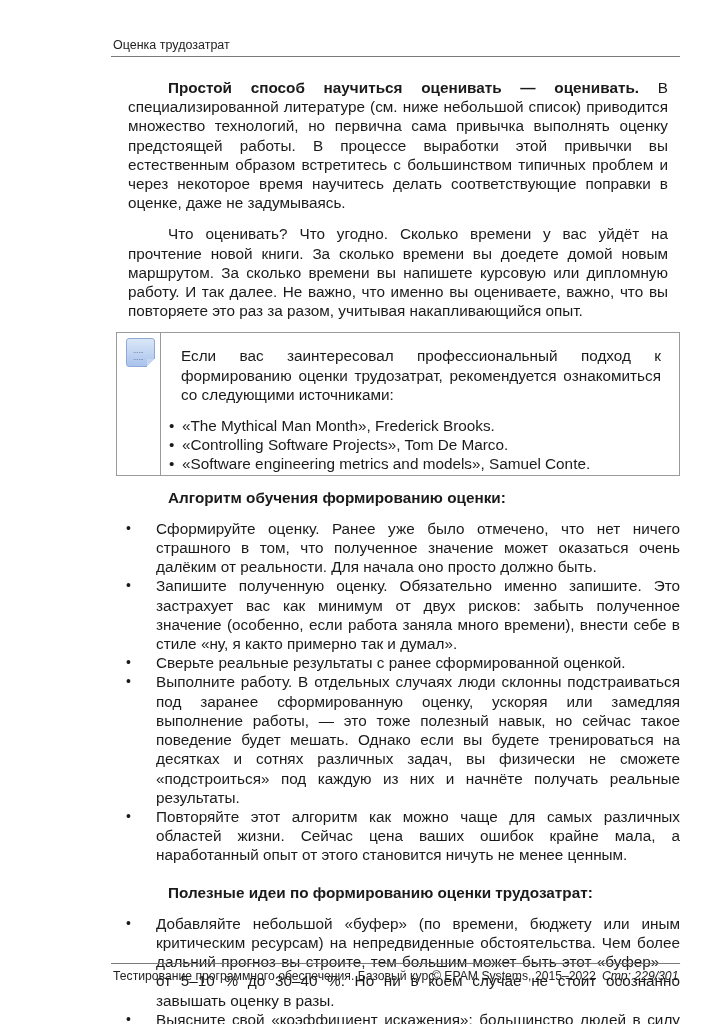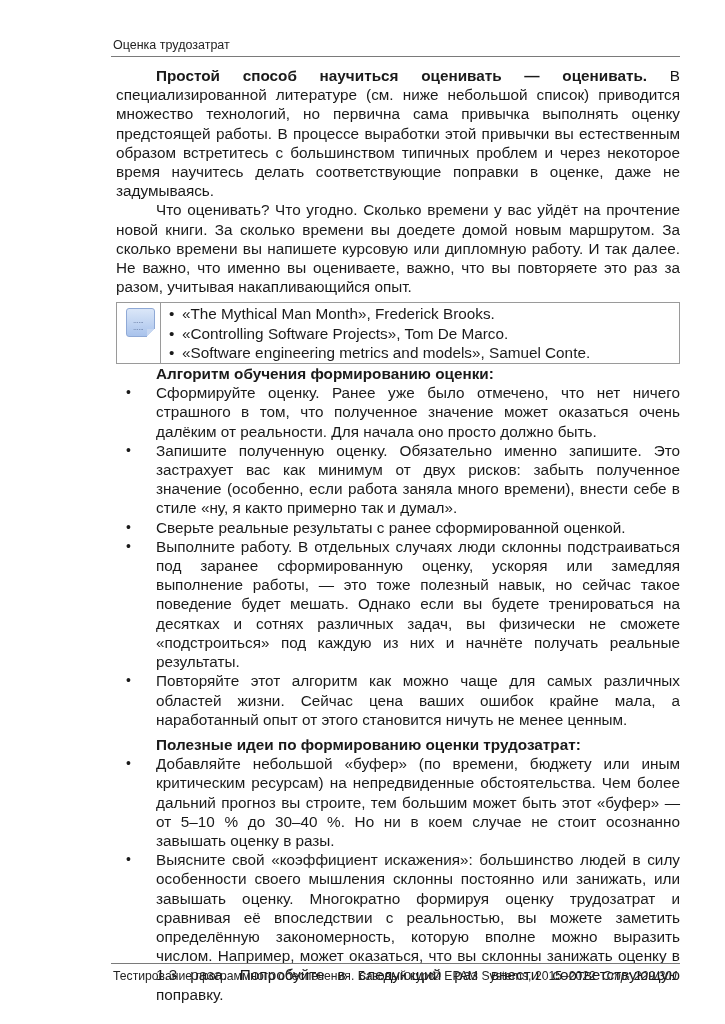--- a/index.html
+++ b/index.html
@@ -2,21 +2,21 @@
 <html><head>
 <meta charset="utf-8">
 <style>
   html, body { margin:0; padding:0; background:#ffffff; }
   body { width:725px; height:1024px; position:relative; overflow:hidden;
          font-family:"Liberation Sans", sans-serif; color:#1a1a1a; }
   .page { position:absolute; left:8px; top:0; width:725px; height:988px; }
   .running-header { position:absolute; left:105px; top:38px; font-size:12.5px; color:#222; }
   .header-rule { position:absolute; left:103px; top:56px; width:569px; height:0; border-top:1px solid #7a7a7a; }
   .content { position:absolute; left:108px; top:66px; width:564px; font-size:15.3px; line-height:19.2px; }
-  .content p { margin:0; text-align:justify; hyphens:manual; }
+  .content p { margin:12px; text-align:justify; hyphens:manual; }
   .indent { text-indent:40px; }
   .bold { font-weight:bold; }
   .note-box { margin-top:6px; width:564px; border:1px solid #9a9a9a; display:flex; box-sizing:border-box; }
   .note-icon-cell { width:43px; border-right:1px solid #9a9a9a; position:relative; flex:none; }
   .note-icon { position:absolute; left:9px; top:5px; width:29px; height:29px; border-radius:3px;
                background:linear-gradient(180deg,#dbe7f8 0%,#a9c3ec 100%); border:1px solid #8fa9d6; box-sizing:border-box; }
   .note-icon::after { content:""; position:absolute; right:-1px; bottom:-1px; width:8px; height:8px;
                background:linear-gradient(135deg,#c7d7f1 50%, #ffffff 50%); }
   .note-icon .dots { position:absolute; left:6px; font-size:8px; line-height:8px; color:#5a6f99; letter-spacing:-0.5px; }
   .note-text { padding:1px 6px 1px 8px; flex:1; }
@@ -43,20 +43,21 @@
     <p class="indent">Что оценивать? Что угодно. Сколько времени у вас уйдёт на прочтение новой книги. За сколько времени вы доедете домой новым маршрутом. За сколько времени вы напишете курсовую или дипломную работу. И так далее. Не важно, что именно вы оцениваете, важно, что вы повторяете это раз за разом, учитывая накапливающийся опыт.</p>
 
     <div class="note-box">
       <div class="note-icon-cell">
         <div class="note-icon">
           <span class="dots" style="top:8px;">......</span>
           <span class="dots" style="top:15px;">......</span>
         </div>
       </div>
       <div class="note-text">
+        <p>Если вас заинтересовал профессиональный подход к формированию оценки трудозатрат, рекомендуется ознакомиться со следующими источниками:</p>
         <ul>
           <li>«The Mythical Man Month», Frederick Brooks.</li>
           <li>«Controlling Software Projects», Tom De Marco.</li>
           <li>«Software engineering metrics and models», Samuel Conte.</li>
         </ul>
       </div>
     </div>
 
     <p class="sub-heading">Алгоритм обучения формированию оценки:</p>
     <ul class="bullets">

